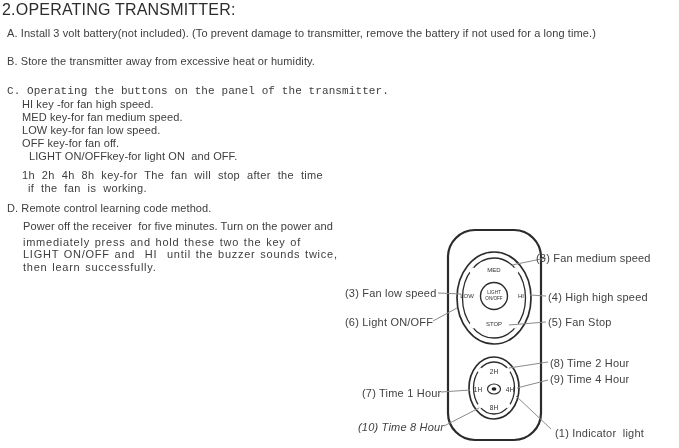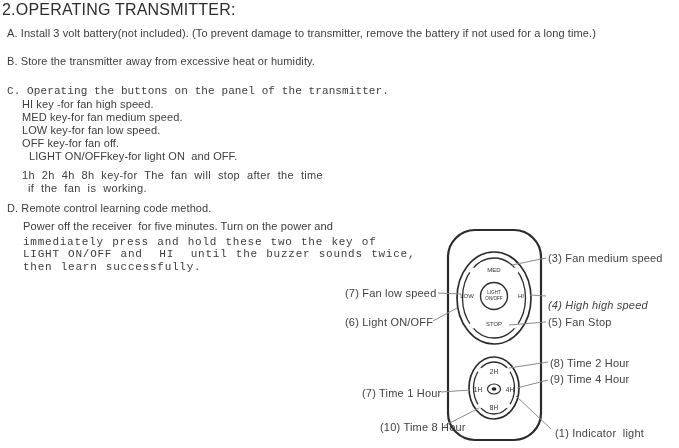--- a/index.html
+++ b/index.html
@@ -3,21 +3,21 @@
 <meta charset="utf-8">
 <style>
   html,body { margin:0; padding:0; background:#ffffff; }
   .page {
     position:relative; width:679px; height:448px; background:#ffffff;
     font-family:"Liberation Sans","DejaVu Sans",sans-serif;
     color:#3d3d3d; overflow:hidden;
   }
   .line { position:absolute; font-size:11px; line-height:12px; white-space:pre; letter-spacing:0.1px; }
   .heading { font-size:16px; line-height:17px; color:#2d2d2d; letter-spacing:0.2px; }
-  .spread { letter-spacing:0.75px; word-spacing:1px;font-family:Liberation Mono, monospace; }
+  .spread { letter-spacing:0.75px; word-spacing:1px; }
   .wide-words { word-spacing:3.5px; letter-spacing:0.35px;text-align:center; }
   .callout { position:absolute; font-size:11px; line-height:12px; white-space:pre; color:#424242; letter-spacing:0.2px; }
   svg.diagram { position:absolute; left:0; top:0; }
   svg.diagram text { font-family:"Liberation Sans","DejaVu Sans",sans-serif; fill:#2e2e2e; }
 </style>
 </head>
 <body>
 
 <div class="page">
 
@@ -94,24 +94,24 @@
       <line x1="433" y1="321" x2="457" y2="308"></line>
       <line x1="546" y1="322" x2="509" y2="325"></line>
       <line x1="548" y1="362" x2="509" y2="368"></line>
       <line x1="548" y1="380" x2="517" y2="388"></line>
       <line x1="441" y1="392" x2="470" y2="390"></line>
       <line x1="444" y1="426" x2="479" y2="408"></line>
       <line x1="516" y1="396" x2="551" y2="429"></line>
     </g>
   </svg>
 
-  <span class="callout" style="left:345px; top:287px;">(7) Fan low speed</span>
+  <span class="callout" style="left:345px; top:287px;">(3) Fan low speed</span>
   <span class="callout" style="left:345px; top:316px;">(6) Light ON/OFF</span>
   <span class="callout" style="left:362px; top:387px;">(7) Time 1 Hour</span>
-  <span class="callout" style="left:380px; top:421px;">(10) Time 8 Hour</span>
-  <span class="callout" style="left:548px; top:252px;">(3) Fan medium speed</span>
-  <span class="callout" style="left:548px; top:299px;font-style:italic;">(4) High high speed</span>
+  <span class="callout" style="left:358px; top:421px;font-style:italic;">(10) Time 8 Hour</span>
+  <span class="callout" style="left:536px; top:252px;">(3) Fan medium speed</span>
+  <span class="callout" style="left:548px; top:291px;">(4) High high speed</span>
   <span class="callout" style="left:548px; top:316px;">(5) Fan Stop</span>
   <span class="callout" style="left:550px; top:357px;">(8) Time 2 Hour</span>
   <span class="callout" style="left:550px; top:373px;">(9) Time 4 Hour</span>
   <span class="callout" style="left:555px; top:427px;">(1) Indicator  light</span>
 
 </div>
 
 </body></html>

